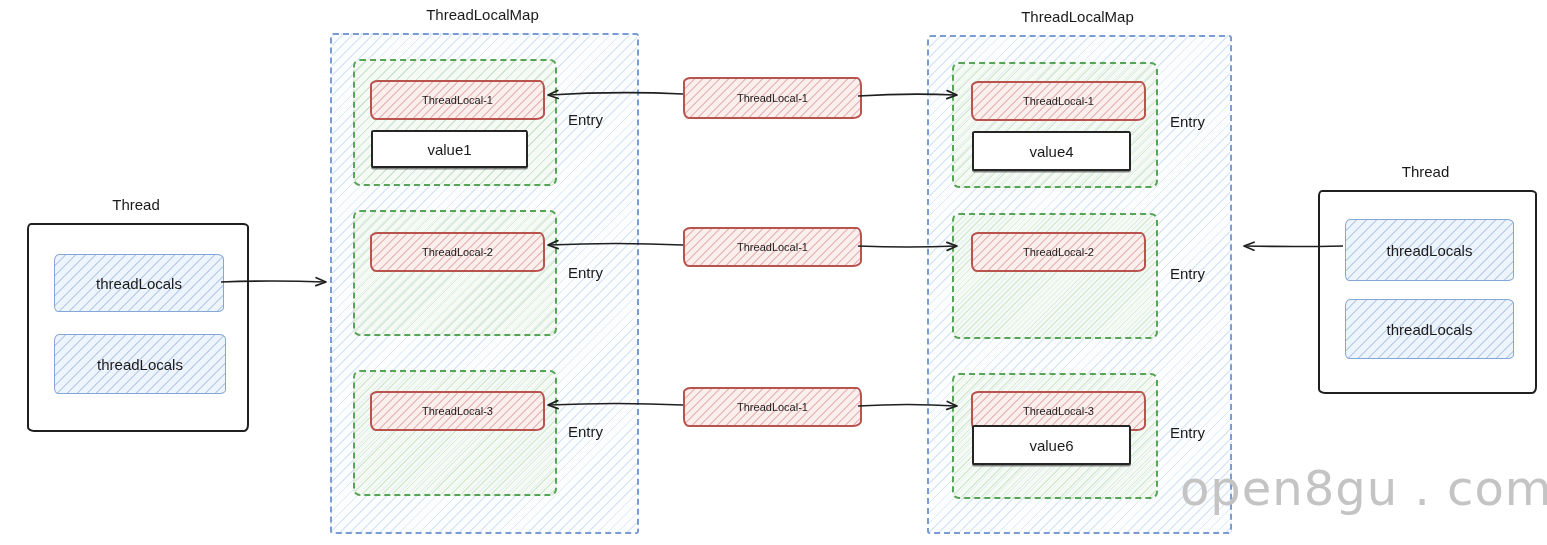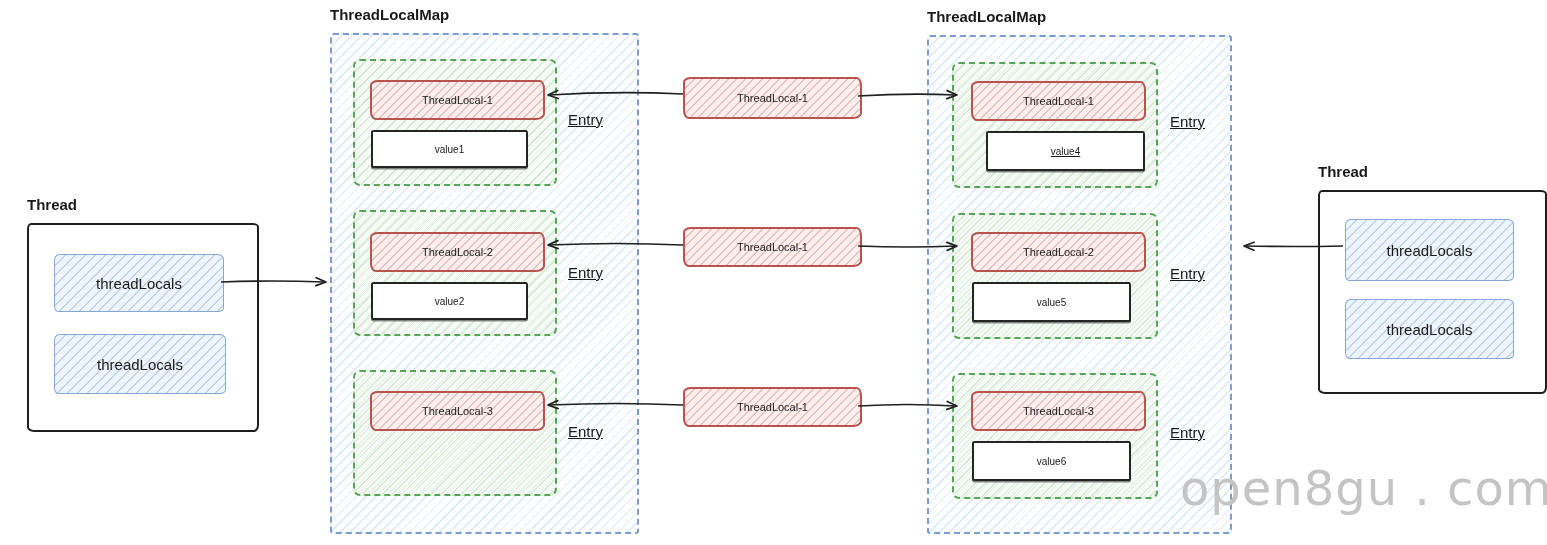--- a/index.html
+++ b/index.html
@@ -1,26 +1,25 @@
 <!DOCTYPE html>
 <html><head>
 <meta charset="utf-8">
 <style>
   html,body{margin:0;padding:0;background:#ffffff;}
   .canvas{
     position:relative; width:1547px; height:545px; background:#ffffff;
     font-family:"Liberation Sans", sans-serif; color:#1a1a1a; overflow:hidden;
   }
   .abs{position:absolute;}
-  .ctitle{font-size:15px; font-weight:700;}
+  .ctitle{font-size:15px; text-align:center; font-weight:400;}
   
   .thread-box{
     border:2px solid #1f1f1f; border-radius:4px 6px 5px 7px/6px 4px 7px 5px;
     background:#ffffff;
-    padding-left:10px;
   }
   
   .blue-field{
     border:1.6px solid #84a7d8;
     border-radius:5px 7px 6px 4px/7px 5px 4px 6px;
     background-color:#eef4fb;
     background-image:repeating-linear-gradient(135deg, rgba(125,160,215,0.40) 0 1.4px, rgba(0,0,0,0) 1.4px 7px);
     display:flex; align-items:center; justify-content:center;
     font-size:15px;
   }
@@ -43,24 +42,24 @@
     background-color:#fbefee;
     background-image:repeating-linear-gradient(135deg, rgba(192,80,77,0.30) 0 1.4px, rgba(0,0,0,0) 1.4px 6px);
     display:flex; align-items:center; justify-content:center;
     font-size:11px;
   }
   
   .value-box{
     border:2px solid #242424; border-radius:3px 2px 4px 2px/2px 4px 2px 3px;
     background:#ffffff;
     display:flex; align-items:center; justify-content:center;
-    font-size:10px;
+    font-size:15px;
     box-shadow:0 1.5px 0 rgba(40,40,40,0.55);
   }
-  .entry-label{font-size:15px;text-decoration:underline;}
+  .entry-label{font-size:15px;}
   .overlay{position:absolute; left:0; top:0; pointer-events:none;}
   .watermark{
     font-family:"DejaVu Sans", sans-serif;
     font-size:48px; color:#c4c4c4; letter-spacing:1px; white-space:nowrap;
   }
 </style>
 </head>
 <body>
 
 <div class="canvas">
@@ -75,52 +74,50 @@
   <div class="abs map-container" style="left:330px; top:33px; width:305px; height:497px;">
 
     <div class="abs entry-group" style="left:21px; top:24px; width:200px; height:123px;">
       <div class="abs red-box" style="left:15px; top:19px; width:171px; height:36px;">ThreadLocal-1</div>
       <div class="abs value-box" style="left:16px; top:69px; width:153px; height:34px;">value1</div>
     </div>
     <div class="abs entry-label" style="left:236px; top:76px;">Entry</div>
 
     <div class="abs entry-group" style="left:21px; top:175px; width:200px; height:122px;">
       <div class="abs red-box" style="left:15px; top:20px; width:171px; height:36px;">ThreadLocal-2</div>
-      <div class="abs value-box" style="left:16px; top:70px; width:153px; height:34px;">value2</div>
     </div>
     <div class="abs entry-label" style="left:236px; top:229px;">Entry</div>
 
     <div class="abs entry-group" style="left:21px; top:335px; width:200px; height:122px;">
       <div class="abs red-box" style="left:15px; top:19px; width:171px; height:36px;">ThreadLocal-3</div>
     </div>
     <div class="abs entry-label" style="left:236px; top:388px;">Entry</div>
   </div>
 
   <div class="abs red-box" style="left:683px; top:77px; width:175px; height:38px;">ThreadLocal-1</div>
   <div class="abs red-box" style="left:683px; top:227px; width:175px; height:36px;">ThreadLocal-1</div>
   <div class="abs red-box" style="left:683px; top:387px; width:175px; height:36px;">ThreadLocal-1</div>
 
   <div class="abs ctitle" style="left:927px; top:8px; width:301px;">ThreadLocalMap</div>
   <div class="abs map-container" style="left:927px; top:35px; width:301px; height:495px;">
 
     <div class="abs entry-group" style="left:23px; top:25px; width:202px; height:122px;">
       <div class="abs red-box" style="left:17px; top:17px; width:171px; height:36px;">ThreadLocal-1</div>
-      <div class="abs value-box" style="left:32px; top:67px; width:155px; height:36px;text-decoration:underline;">value4</div>
+      <div class="abs value-box" style="left:18px; top:67px; width:155px; height:36px;">value4</div>
     </div>
     <div class="abs entry-label" style="left:241px; top:76px;">Entry</div>
 
     <div class="abs entry-group" style="left:23px; top:176px; width:202px; height:122px;">
       <div class="abs red-box" style="left:17px; top:17px; width:171px; height:36px;">ThreadLocal-2</div>
-      <div class="abs value-box" style="left:18px; top:67px; width:155px; height:36px;">value5</div>
     </div>
     <div class="abs entry-label" style="left:241px; top:228px;">Entry</div>
 
     <div class="abs entry-group" style="left:23px; top:336px; width:202px; height:122px;">
       <div class="abs red-box" style="left:17px; top:16px; width:171px; height:36px;">ThreadLocal-3</div>
-      <div class="abs value-box" style="left:18px; top:66px; width:155px; height:36px;">value6</div>
+      <div class="abs value-box" style="left:18px; top:50px; width:155px; height:36px;">value6</div>
     </div>
     <div class="abs entry-label" style="left:241px; top:387px;">Entry</div>
   </div>
 
   <div class="abs ctitle" style="left:1318px; top:163px; width:215px;">Thread</div>
   <div class="abs thread-box" style="left:1318px; top:190px; width:215px; height:200px;">
     <div class="abs blue-field" style="left:25px; top:27px; width:167px; height:60px;">threadLocals</div>
     <div class="abs blue-field" style="left:25px; top:107px; width:167px; height:58px;">threadLocals</div>
   </div>
 

